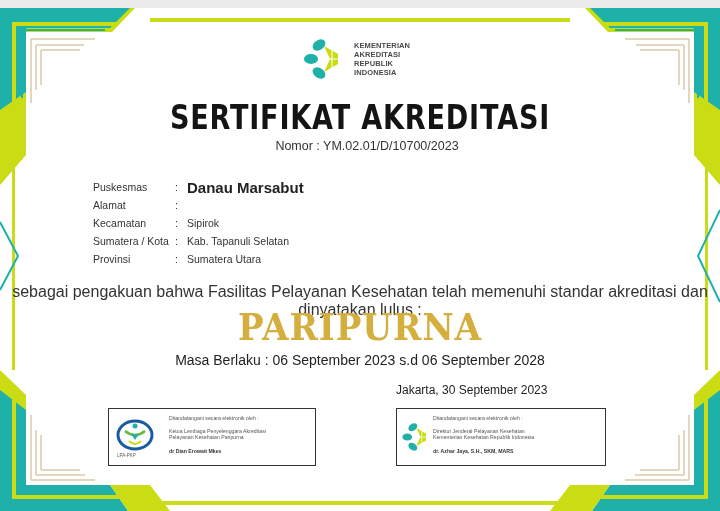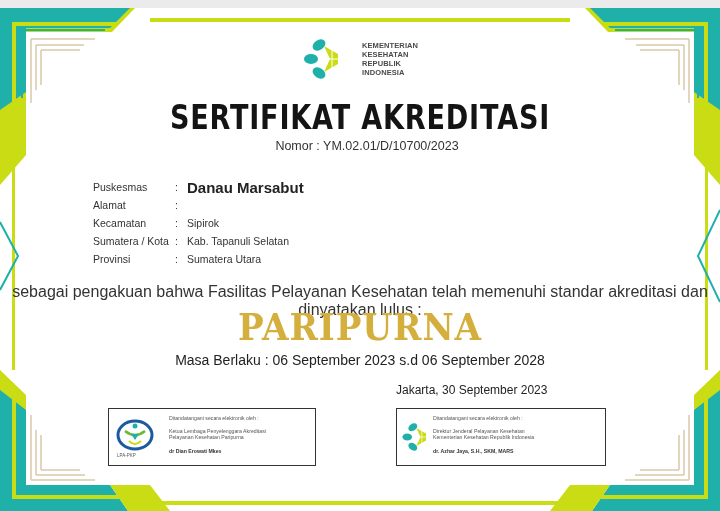--- a/index.html
+++ b/index.html
@@ -4,21 +4,21 @@
 <style>
   * { margin: 0; padding: 0; box-sizing: border-box; }
   html, body { width: 720px; height: 511px; overflow: hidden; background: #ffffff; }
   body { font-family: "Liberation Sans", sans-serif; color: #222; position: relative; }
 
   .top-strip { position: absolute; left: 0; top: 0; width: 720px; height: 8px; background: #ebebeb; }
   .frame-svg { position: absolute; left: 0; top: 0; width: 720px; height: 511px; }
 
   .abs { position: absolute; }
 
-  .logo { left: 302px; top: 36px; width: 120px; height: 46px; display: flex; align-items: center; gap: 8px; }
+  .logo { left: 302px; top: 36px; width: 120px; height: 46px; display: flex; align-items: center; }
   .logo svg { width: 46px; height: 46px; flex: 0 0 auto; }
   .logo-text { margin-left: 6px; font-size: 7.5px; font-weight: bold; color: #4a4a4a; line-height: 9px; letter-spacing: 0.1px; }
   .logo-text span { display: block; }
 
   .title { left: 0; width: 720px; top: 98px; text-align: center; font-family: "DejaVu Sans", sans-serif; font-weight: bold; font-size: 33px; letter-spacing: 1px; color: #141414; transform: scaleX(0.82); transform-origin: center; }
   .nomor { left: 0; width: 720px; top: 139px; text-align: center; font-size: 12.5px; color: #333; padding-left: 14px; }
 
   .info { left: 93px; top: 178px; font-size: 10.5px; color: #333; }
   .info-row { display: flex; height: 18px; align-items: center; }
   .info-label { width: 82px; }
@@ -115,21 +115,21 @@
   <svg viewBox="0 0 46 46">
     <ellipse cx="17" cy="9" rx="7" ry="5" transform="rotate(-35 17 9)" fill="#1fb0aa"></ellipse>
     <ellipse cx="9" cy="23" rx="7" ry="5" fill="#1fb0aa"></ellipse>
     <ellipse cx="17" cy="37" rx="7" ry="5" transform="rotate(35 17 37)" fill="#1fb0aa"></ellipse>
     <polygon points="22,10 36,18 36,28 22,36 28,23" fill="#c9dc14"></polygon>
     <line x1="26" y1="23" x2="36" y2="23" stroke="#fff" stroke-width="1"></line>
     <line x1="30" y1="14" x2="30" y2="32" stroke="#fff" stroke-width="1"></line>
   </svg>
   <div class="logo-text">
     <span>KEMENTERIAN</span>
-    <span>KESEHATAN</span>
+    <span>AKREDITASI</span>
     <span>REPUBLIK</span>
     <span>INDONESIA</span>
   </div>
 </div>
 
 <div class="abs title">SERTIFIKAT AKREDITASI</div>
 <div class="abs nomor">Nomor : YM.02.01/D/10700/2023</div>
 
 <div class="abs info">
   <div class="info-row">

